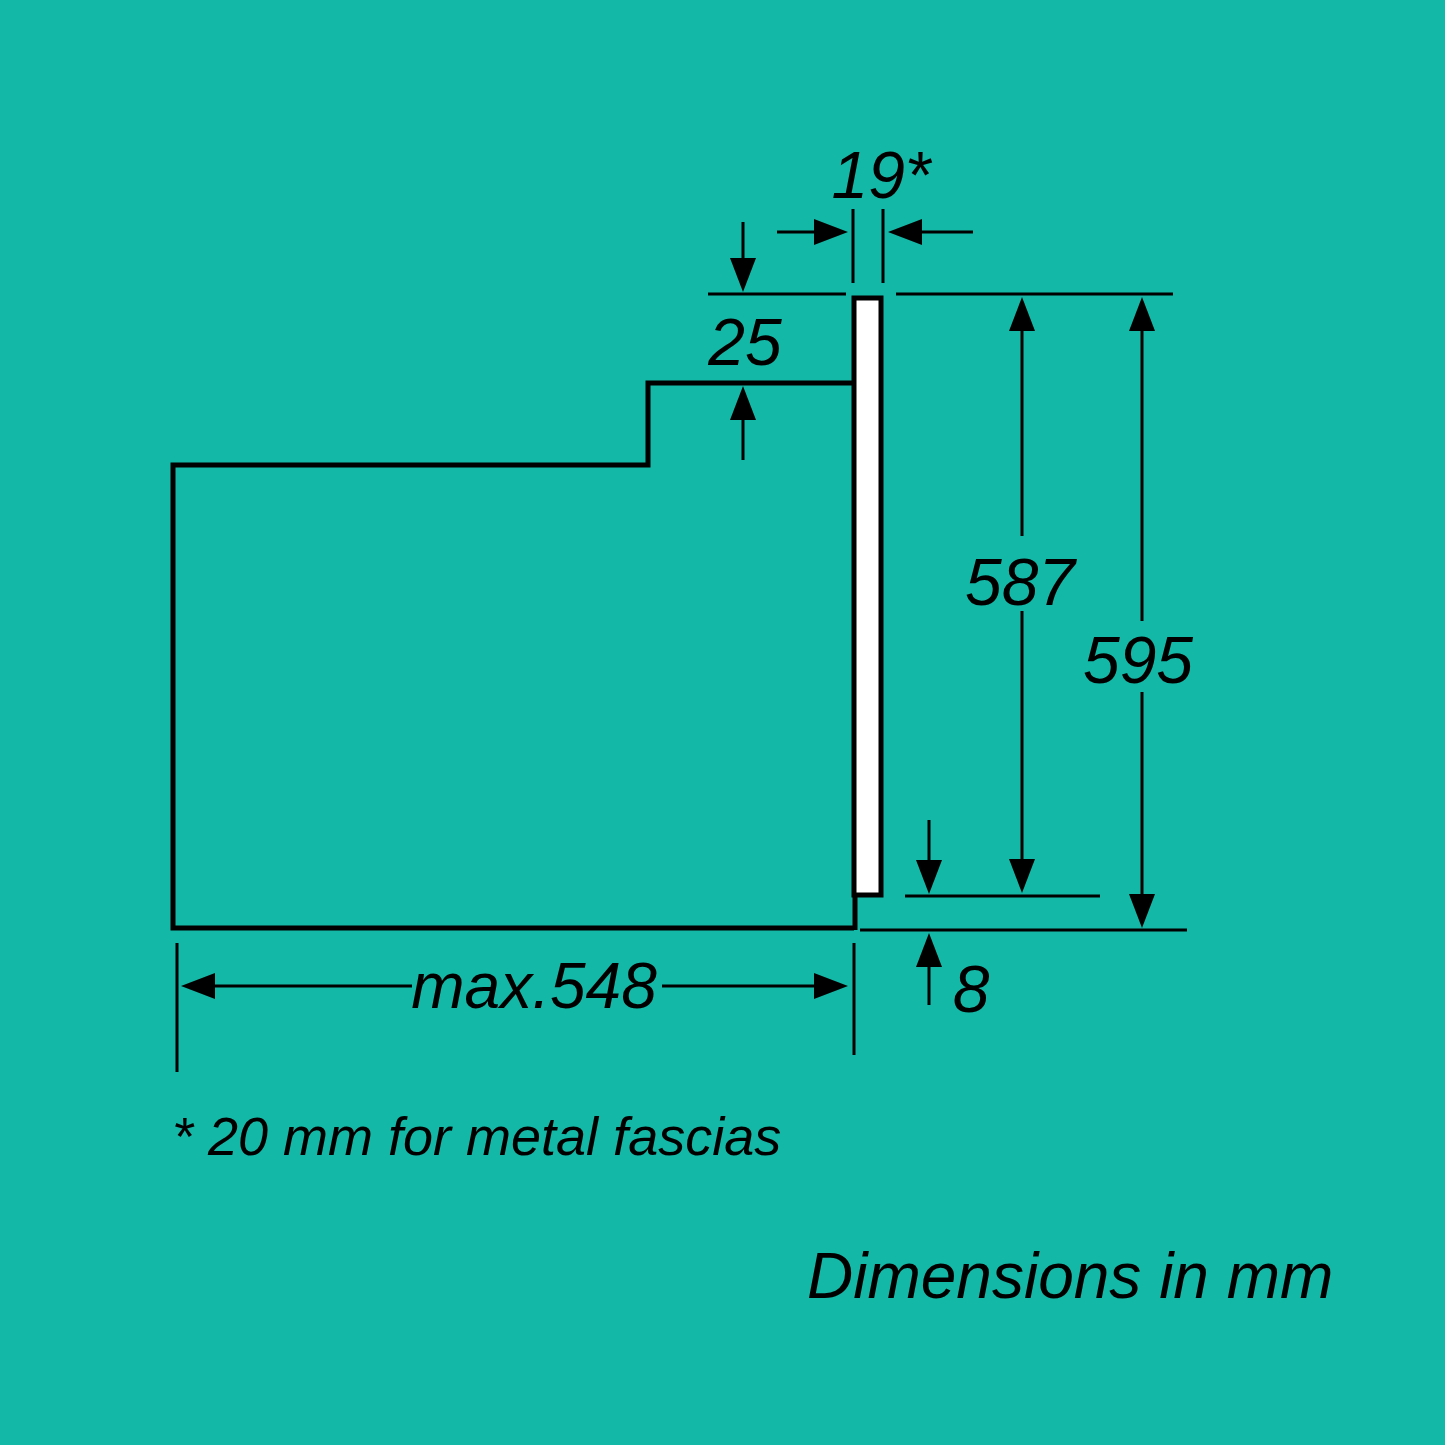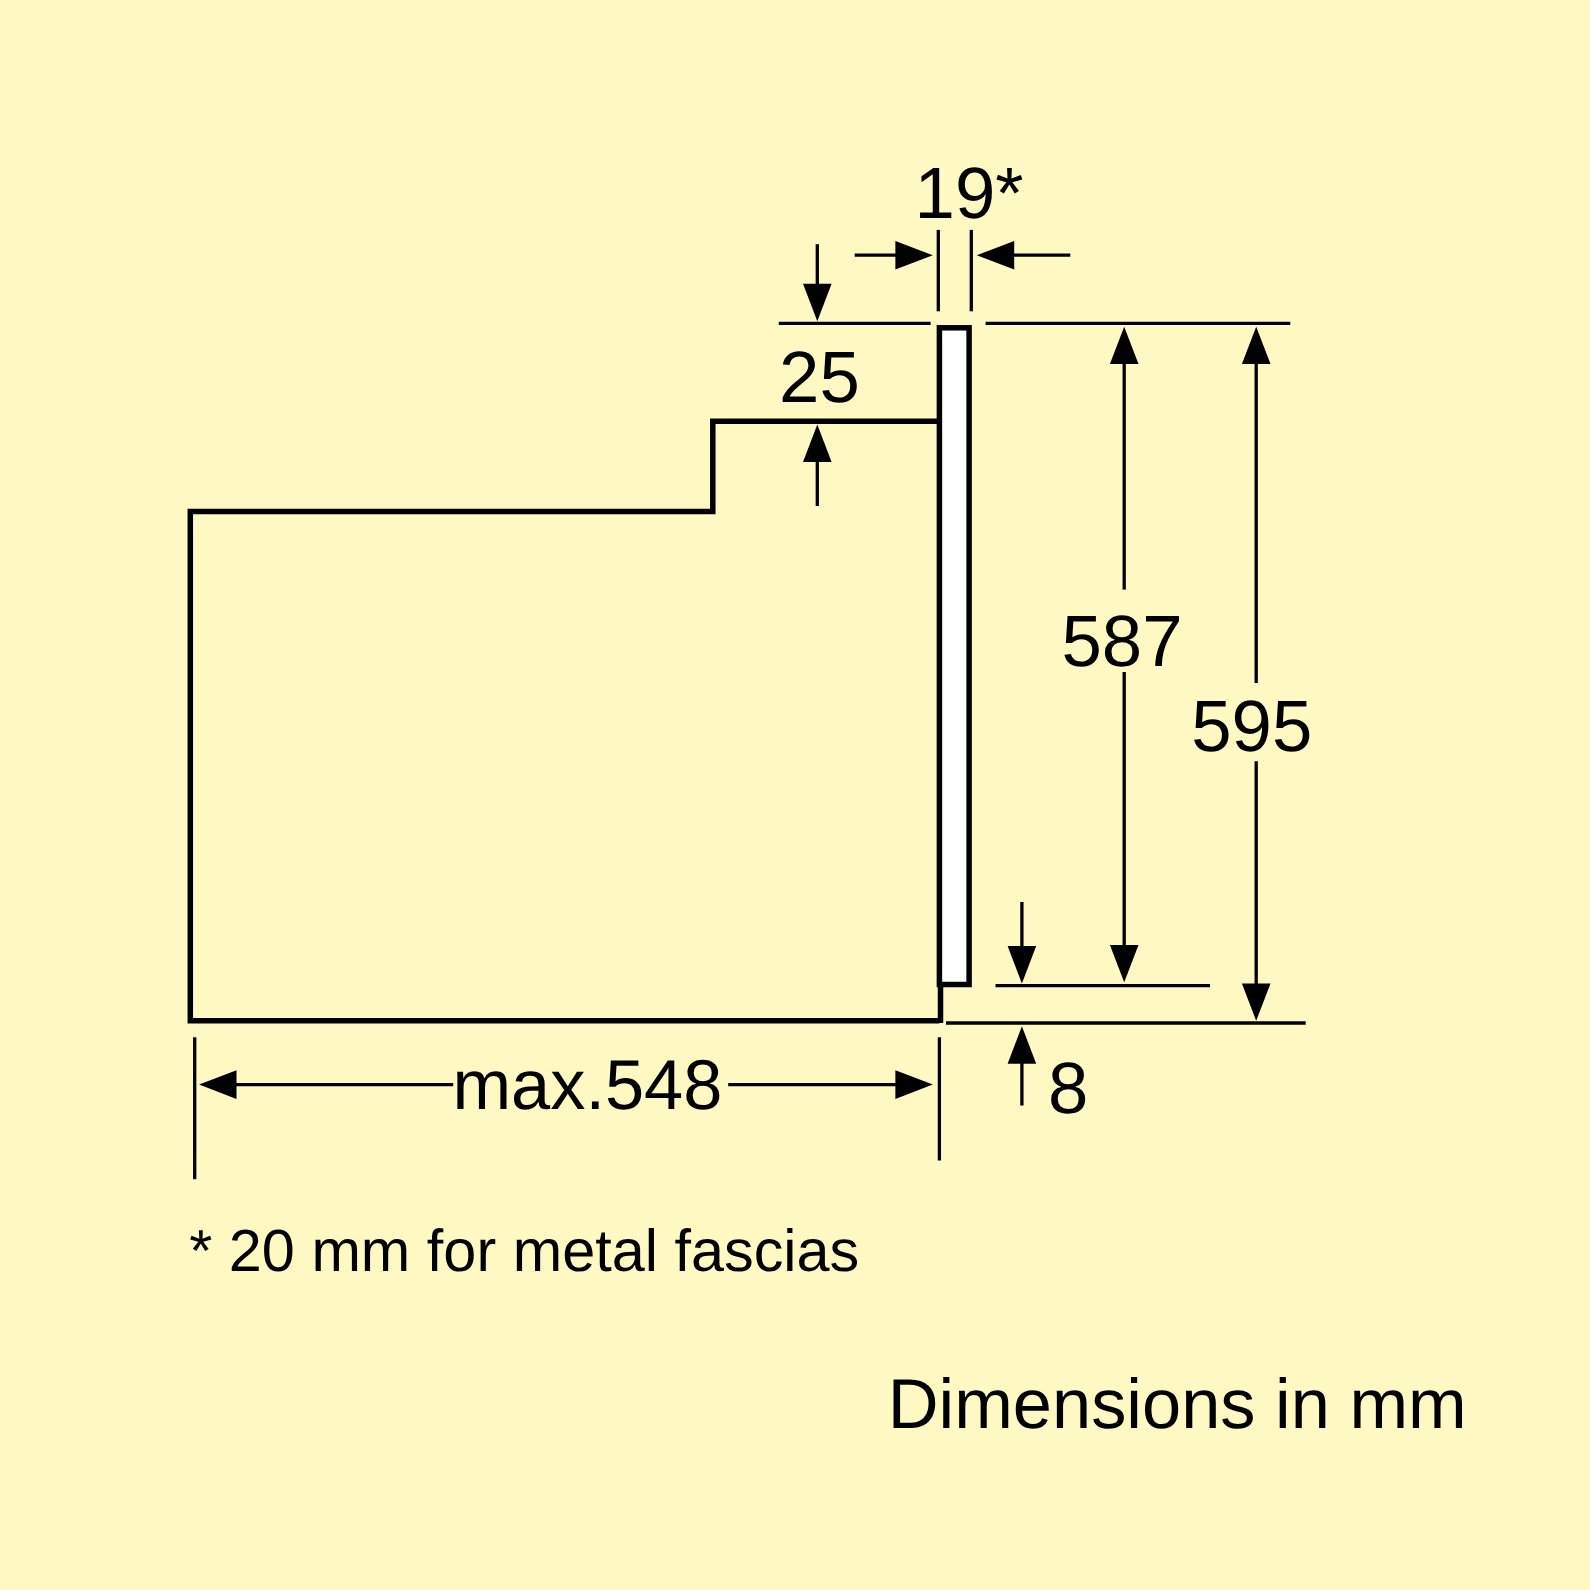--- a/index.html
+++ b/index.html
@@ -4,22 +4,23 @@
 <style>
   html, body {
     margin: 0;
     padding: 0;
     background: #ffffff;
   }
   .stage {
     position: relative;
     width: 1445px;
     height: 1445px;
-    background: #fef9c3;
+    background: #14b8a6;
     font-family: "Liberation Sans", sans-serif;
+    font-style: italic;
   }
   svg { display: block; }
   .thick {
     stroke: #000000;
     stroke-width: 5;
     fill: none;
   }
   .thin {
     stroke: #000000;
     stroke-width: 3;

